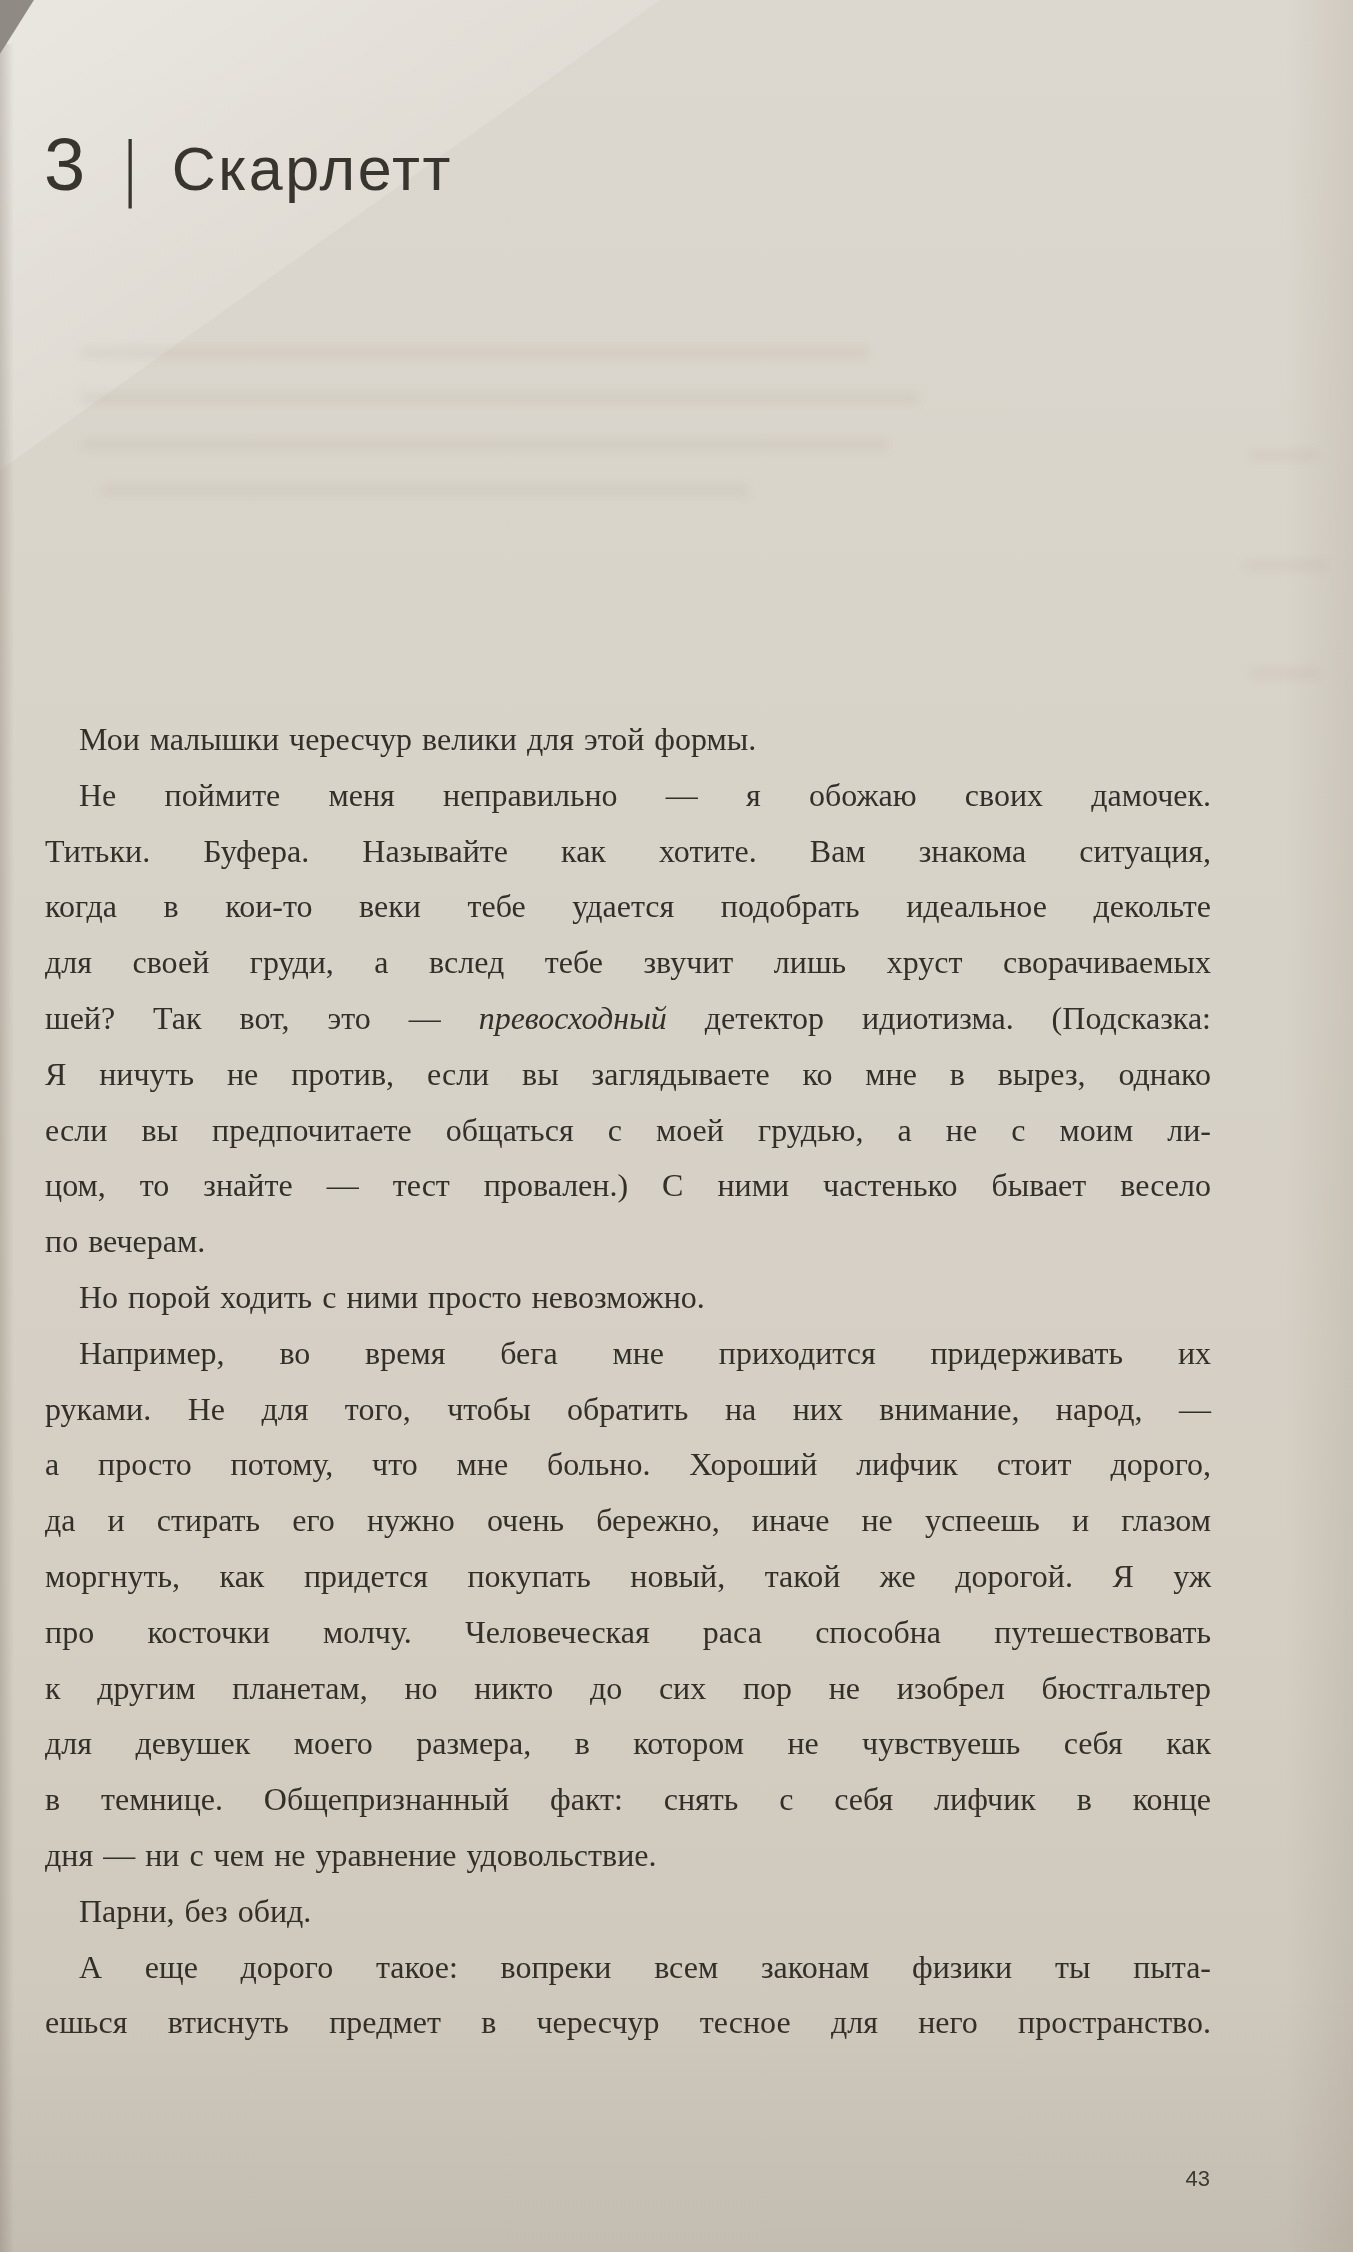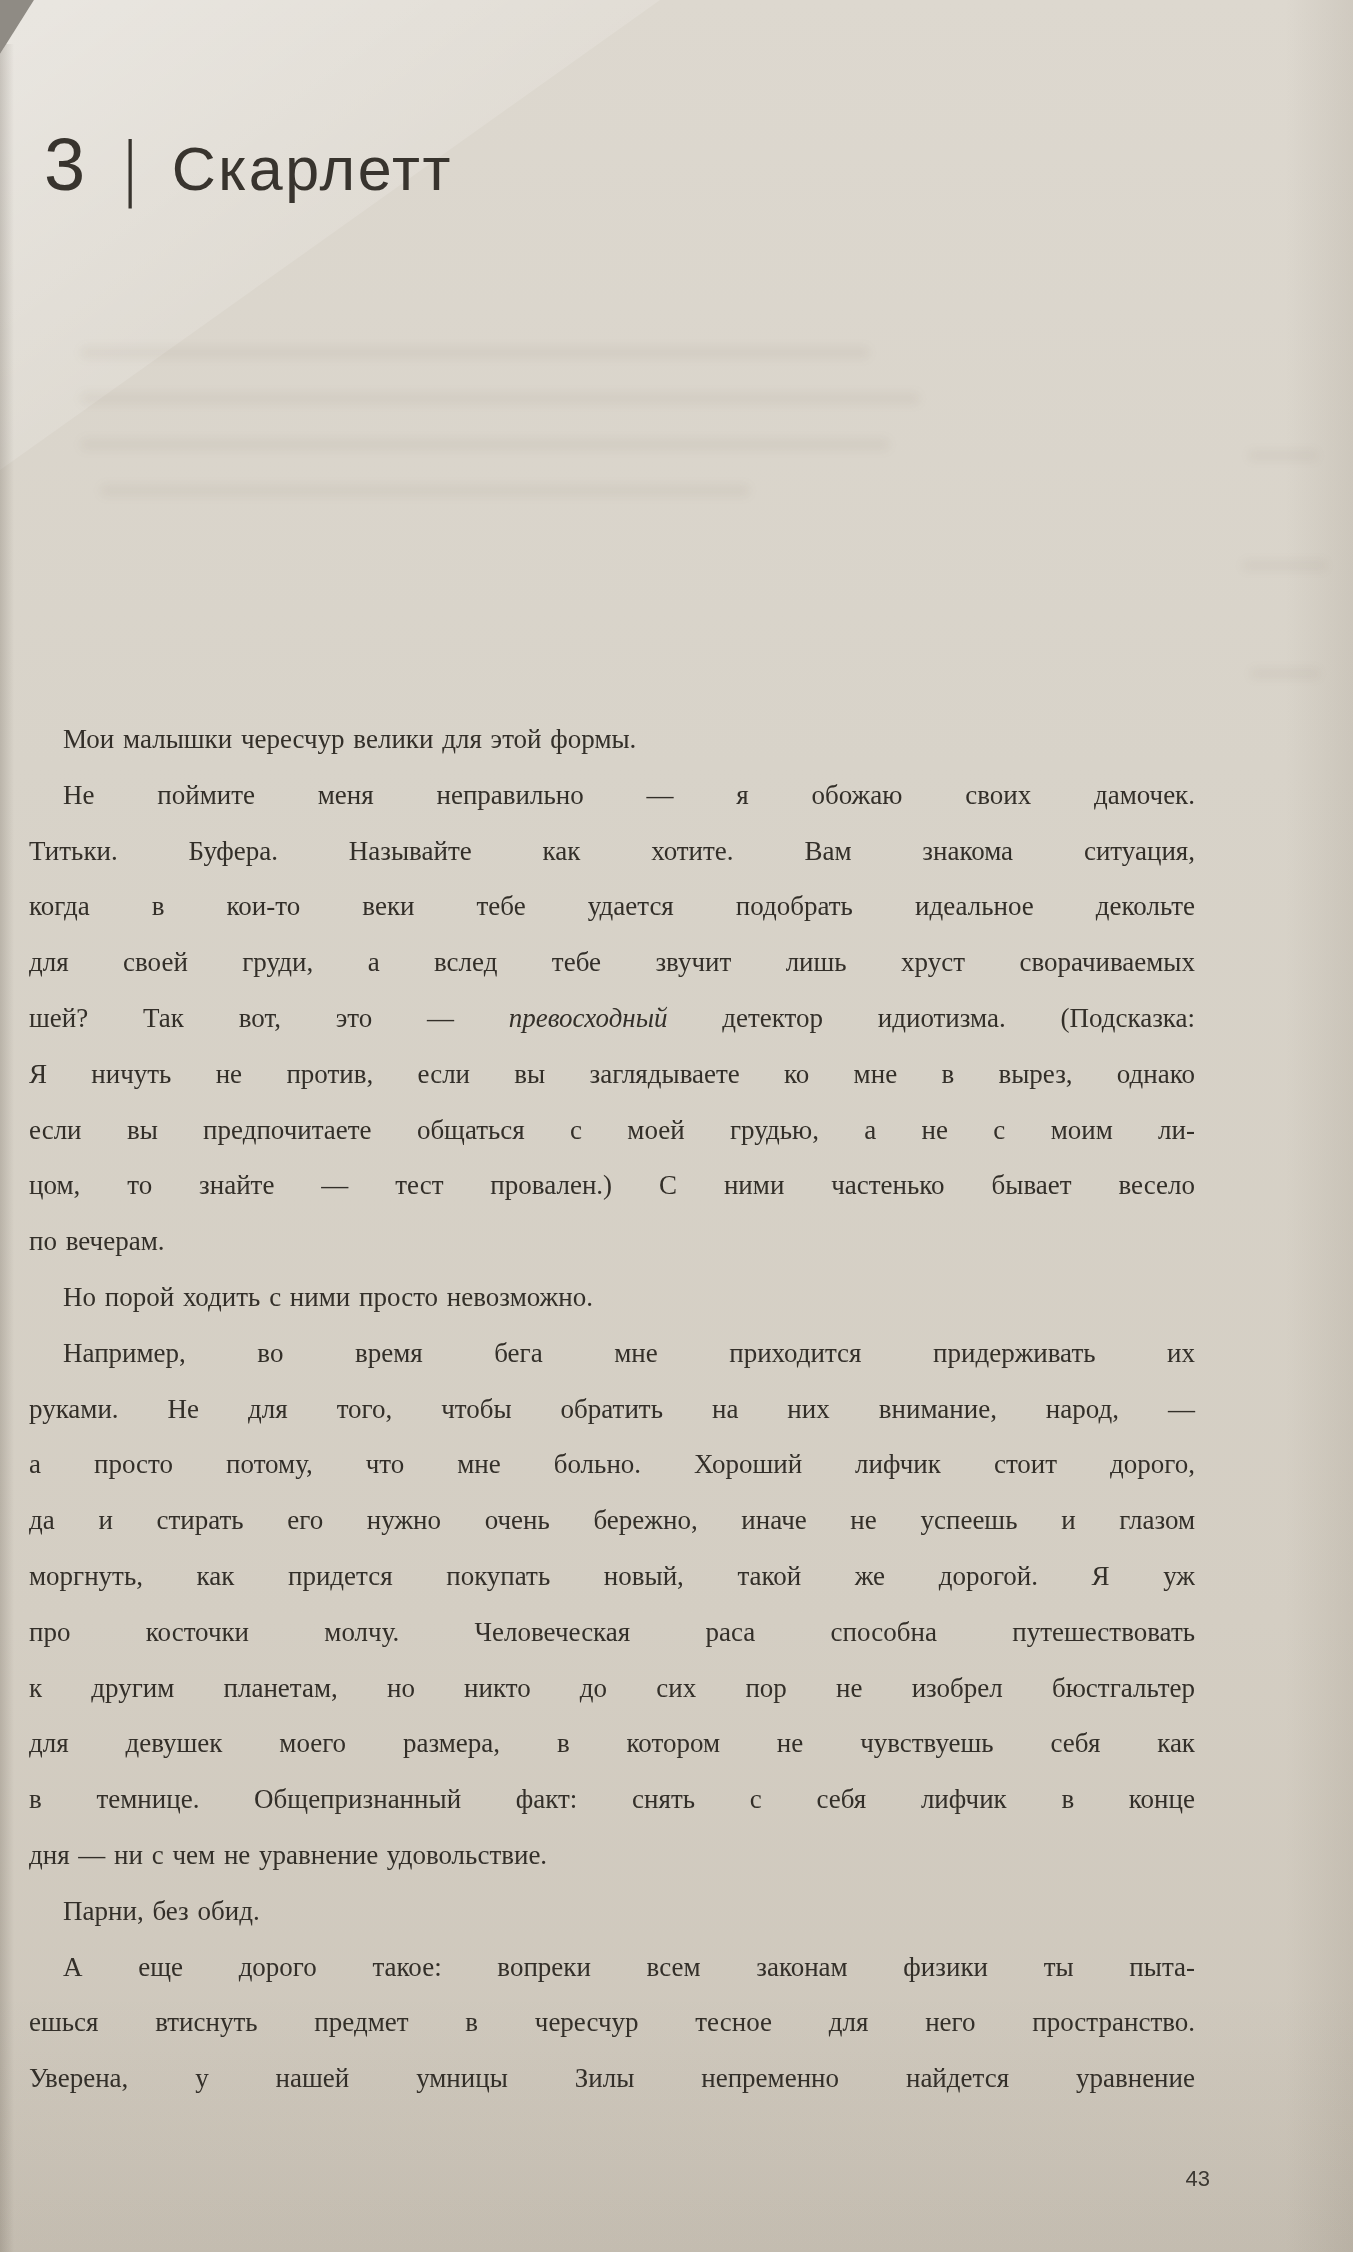--- a/index.html
+++ b/index.html
@@ -54,23 +54,23 @@
     font-family: "DejaVu Sans", sans-serif;
     font-weight: 200;
     font-size: 70px; line-height: 1;
     margin: 0 30px 0 32px;
     transform: translateY(2px);
   }
   .chapter-title { font-size: 61px; line-height: 1; letter-spacing: 2.5px; }
 
   
   .text-block {
-    position: absolute; left: 29px; top: 712px; width: 1166px;
+    position: absolute; left: 45px; top: 712px; width: 1166px;
     color: #332f29;
-    font-size: 27px;
+    font-size: 32px;
     line-height: 55.8px;
     word-spacing: 2px;
   }
   .line { white-space: normal; }
   .line.just { text-align: justify; text-align-last: justify; }
   .line.indent { text-indent: 34px; }
   .em { font-style: italic; }
 
   
   .page-number {
@@ -130,18 +130,17 @@
         <div class="line just"><span>для девушек моего размера, в котором не чувствуешь себя как</span></div>
         <div class="line just"><span>в темнице. Общепризнанный факт: снять с себя лифчик в конце</span></div>
         <div class="line"><span>дня — ни с чем не уравнение удовольствие.</span></div>
       </div>
       <div>
         <div class="line indent"><span>Парни, без обид.</span></div>
       </div>
       <div>
         <div class="line just indent"><span>А еще дорого такое: вопреки всем законам физики ты пыта-</span></div>
         <div class="line just"><span>ешься втиснуть предмет в чересчур тесное для него пространство.</span></div>
-        <div class="line just"><span>Уверена, у нашей умницы Зилы непременно найдется уравнение</span></div>
       </div>
     </div>
 
   <div class="page-number">43</div>
 </div>
 
 </body></html>

